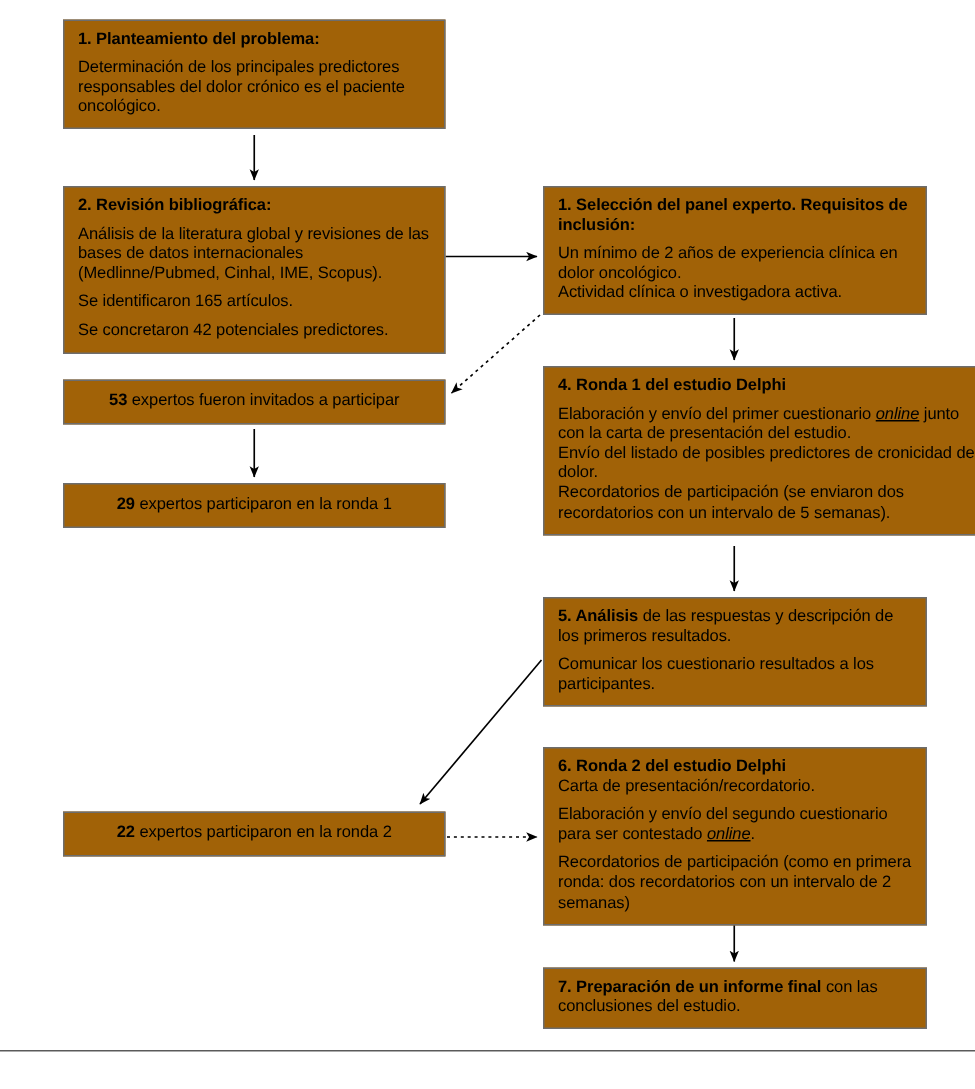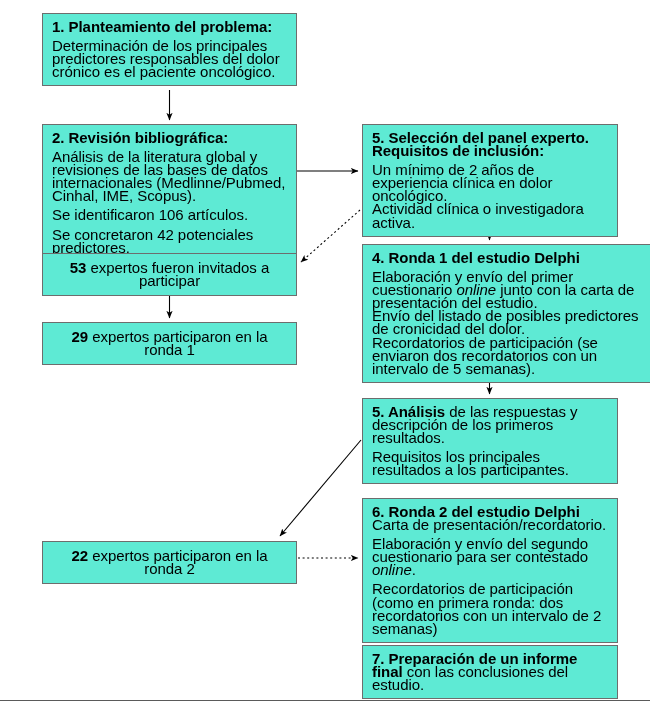--- a/index.html
+++ b/index.html
@@ -28,41 +28,42 @@
     left: 0; top: 0;
     width: 650px;
     height: 726px;
     pointer-events: none;
   }
 
   .node {
     position: absolute;
     box-sizing: border-box;
     border: 1.4px solid #6d6d6d;
-    background: #5eead4;
+    background: #a16207;
     padding: 6px 9px 7px 9px;
-    font-size: 15px;
+    font-size: 11px;
     line-height: 13.1px;
     letter-spacing: -0.05px;
   }
 
   .node p {
     margin: 0;
   }
   .node p + p {
     margin-top: 0px;
   }
   .node p.gap {
     margin-top: 6px;
   }
   .node .hd {
     font-weight: bold;
   }
   .node .it {
     font-style: italic;
+    text-decoration: underline;
   }
 
   
   .countbox {
     text-align: center;
     padding: 7px 9px 8px 9px;
   }
   .countbox .num {
     font-weight: bold;
   }
@@ -132,40 +133,40 @@
   </svg>
 
   <div class="node" id="box1">
     <p class="hd">1. Planteamiento del problema:</p>
     <p class="gap">Determinación de los principales predictores responsables del dolor crónico es el paciente oncológico.</p>
   </div>
 
   <div class="node" id="box2">
     <p class="hd">2. Revisión bibliográfica:</p>
     <p class="gap">Análisis de la literatura global y revisiones de las bases de datos internacionales (Medlinne/Pubmed, Cinhal, IME, Scopus).</p>
-    <p class="gap">Se identificaron 106 artículos.</p>
+    <p class="gap">Se identificaron 165 artículos.</p>
     <p class="gap">Se concretaron 42 potenciales predictores.</p>
   </div>
 
   <div class="node" id="box3">
-    <p class="hd">5. Selección del panel experto. Requisitos de inclusión:</p>
+    <p class="hd">1. Selección del panel experto. Requisitos de inclusión:</p>
     <p class="gap">Un mínimo de 2 años de experiencia clínica en dolor oncológico.</p>
     <p>Actividad clínica o investigadora activa.</p>
   </div>
 
   <div class="node" id="box4">
     <p class="hd">4. Ronda 1 del estudio Delphi</p>
     <p class="gap"><span>Elaboración y envío del primer cuestionario </span><span class="it">online</span><span> junto con la carta de presentación del estudio.</span></p>
     <p>Envío del listado de posibles predictores de cronicidad del dolor.</p>
     <p>Recordatorios de participación (se enviaron dos recordatorios con un intervalo de 5 semanas).</p>
   </div>
 
   <div class="node" id="box5">
     <p><span class="hd">5. Análisis</span><span> de las respuestas y descripción de los primeros resultados.</span></p>
-    <p class="gap">Requisitos los principales resultados a los participantes.</p>
+    <p class="gap">Comunicar los cuestionario resultados a los participantes.</p>
   </div>
 
   <div class="node" id="box6">
     <p class="hd">6. Ronda 2 del estudio Delphi</p>
     <p>Carta de presentación/recordatorio.</p>
     <p class="gap"><span>Elaboración y envío del segundo cuestionario para ser contestado </span><span class="it">online</span><span>.</span></p>
     <p class="gap">Recordatorios de participación (como en primera ronda: dos recordatorios con un intervalo de 2 semanas)</p>
   </div>
 
   <div class="node" id="box7">

